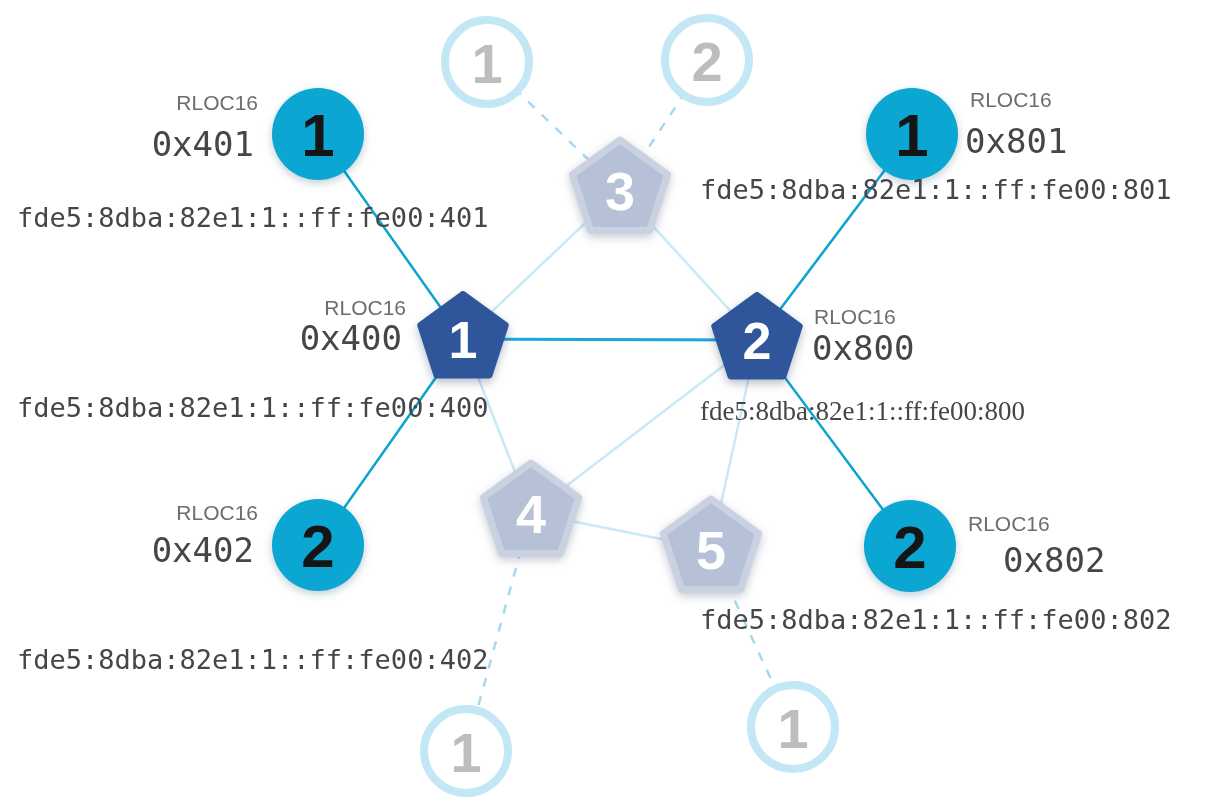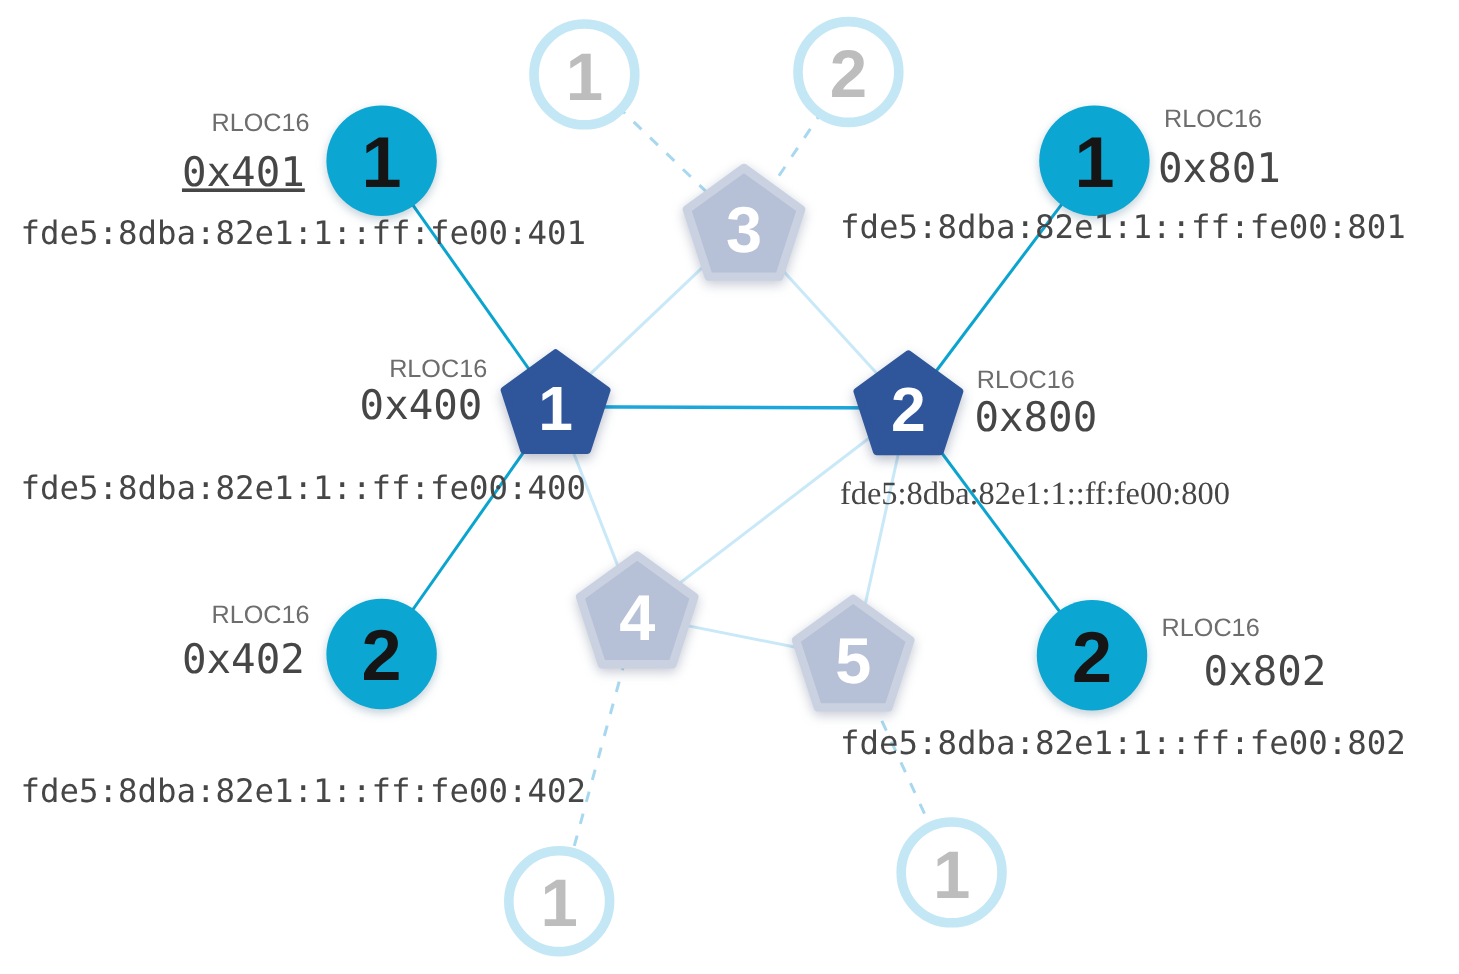--- a/index.html
+++ b/index.html
@@ -126,22 +126,22 @@
     <polygon class="router-pent" points="0,-45 42.8,-13.9 26.5,36.4 -26.5,36.4 -42.8,-13.9"></polygon>
     <text class="pent-num" y="19">1</text>
   </g>
   <g class="g-router" transform="translate(757,340)">
     <polygon class="router-pent" points="0,-45 42.8,-13.9 26.5,36.4 -26.5,36.4 -42.8,-13.9"></polygon>
     <text class="pent-num" y="19">2</text>
   </g>
 </svg>
 
 <div class="lbl lbl-rloc ralign" style="left:58px;top:91px;width:200px;">RLOC16</div>
-<div class="lbl lbl-hex  ralign" style="left:54px;top:124px;width:200px;text-decoration:underline;">0x401</div>
-<div class="lbl lbl-ipv6" style="left:17px;top:179px;text-align:right;">fde5:8dba:82e1:1::ff:fe00:401</div>
+<div class="lbl lbl-hex  ralign" style="left:54px;top:124px;width:200px;">0x401</div>
+<div class="lbl lbl-ipv6" style="left:17px;top:202px;text-align:right;">fde5:8dba:82e1:1::ff:fe00:401</div>
 
 <div class="lbl lbl-rloc ralign" style="left:206px;top:296px;width:200px;">RLOC16</div>
 <div class="lbl lbl-hex  ralign" style="left:202px;top:318px;width:200px;">0x400</div>
 <div class="lbl lbl-ipv6" style="left:17px;top:392px;">fde5:8dba:82e1:1::ff:fe00:400</div>
 
 <div class="lbl lbl-rloc ralign" style="left:58px;top:501px;width:200px;">RLOC16</div>
 <div class="lbl lbl-hex  ralign" style="left:54px;top:530px;width:200px;">0x402</div>
 <div class="lbl lbl-ipv6" style="left:17px;top:604px;margin-top:40px;">fde5:8dba:82e1:1::ff:fe00:402</div>
 
 <div class="lbl lbl-rloc" style="left:970px;top:88px;">RLOC16</div>

